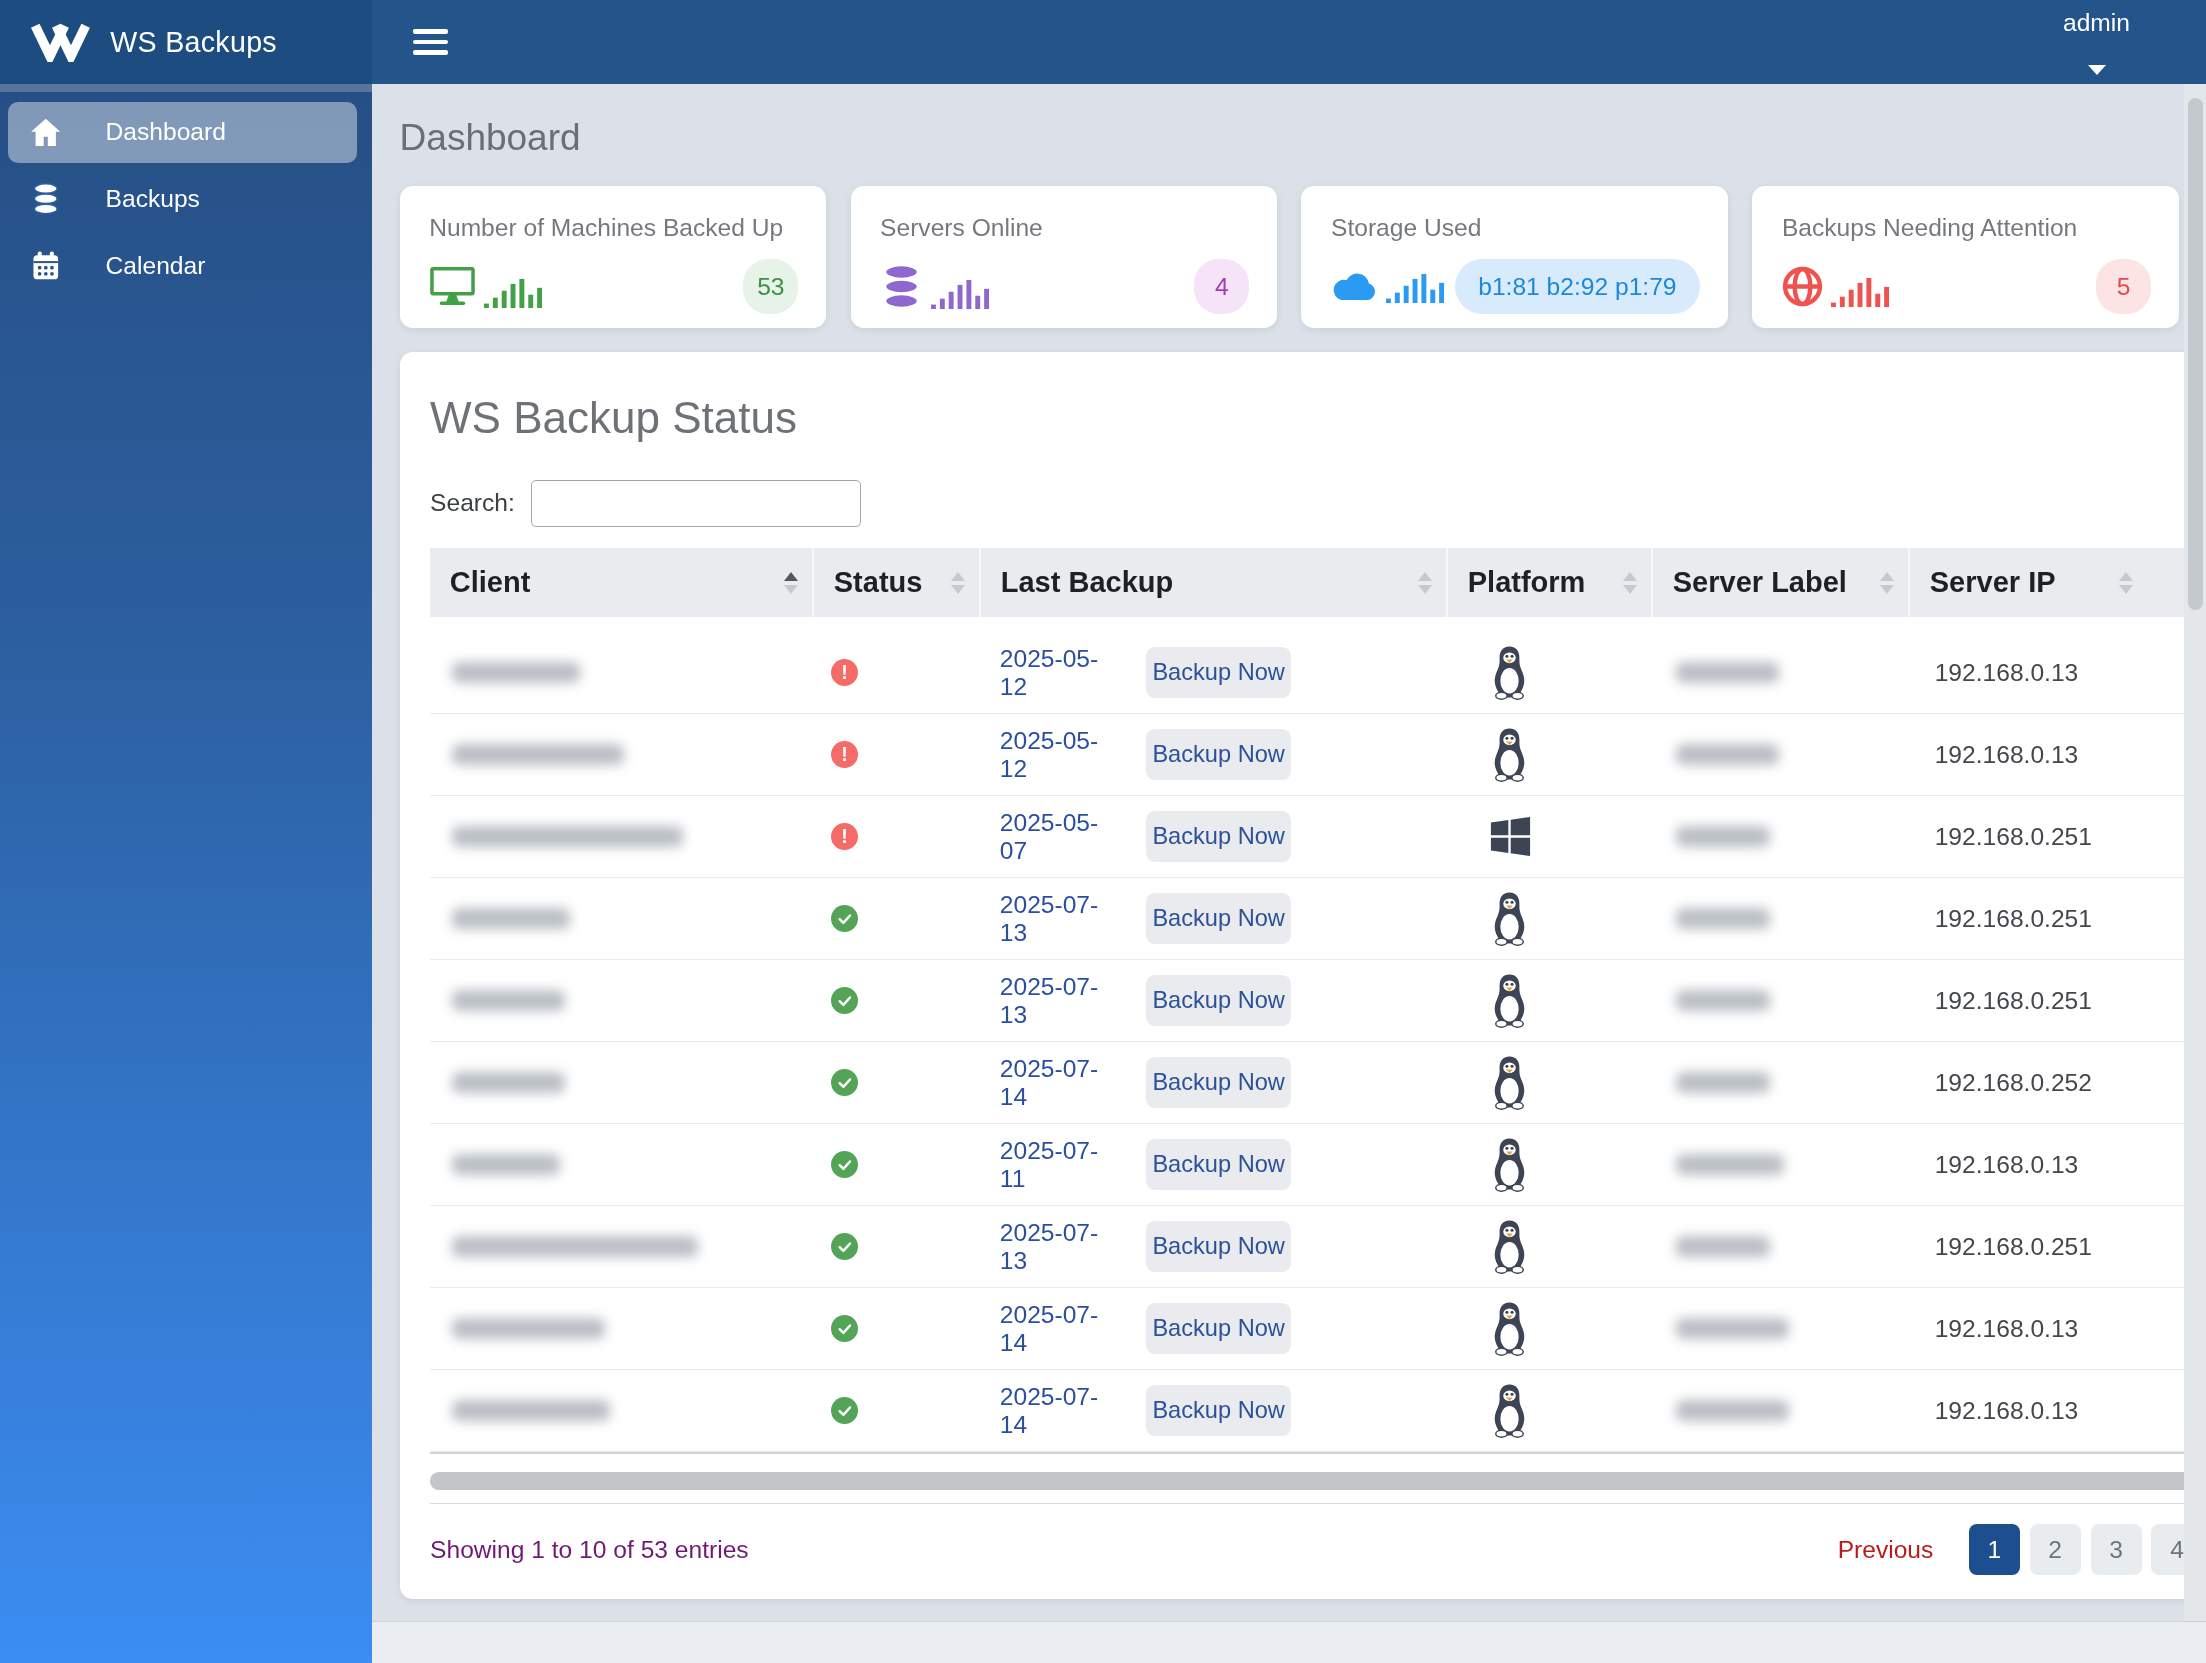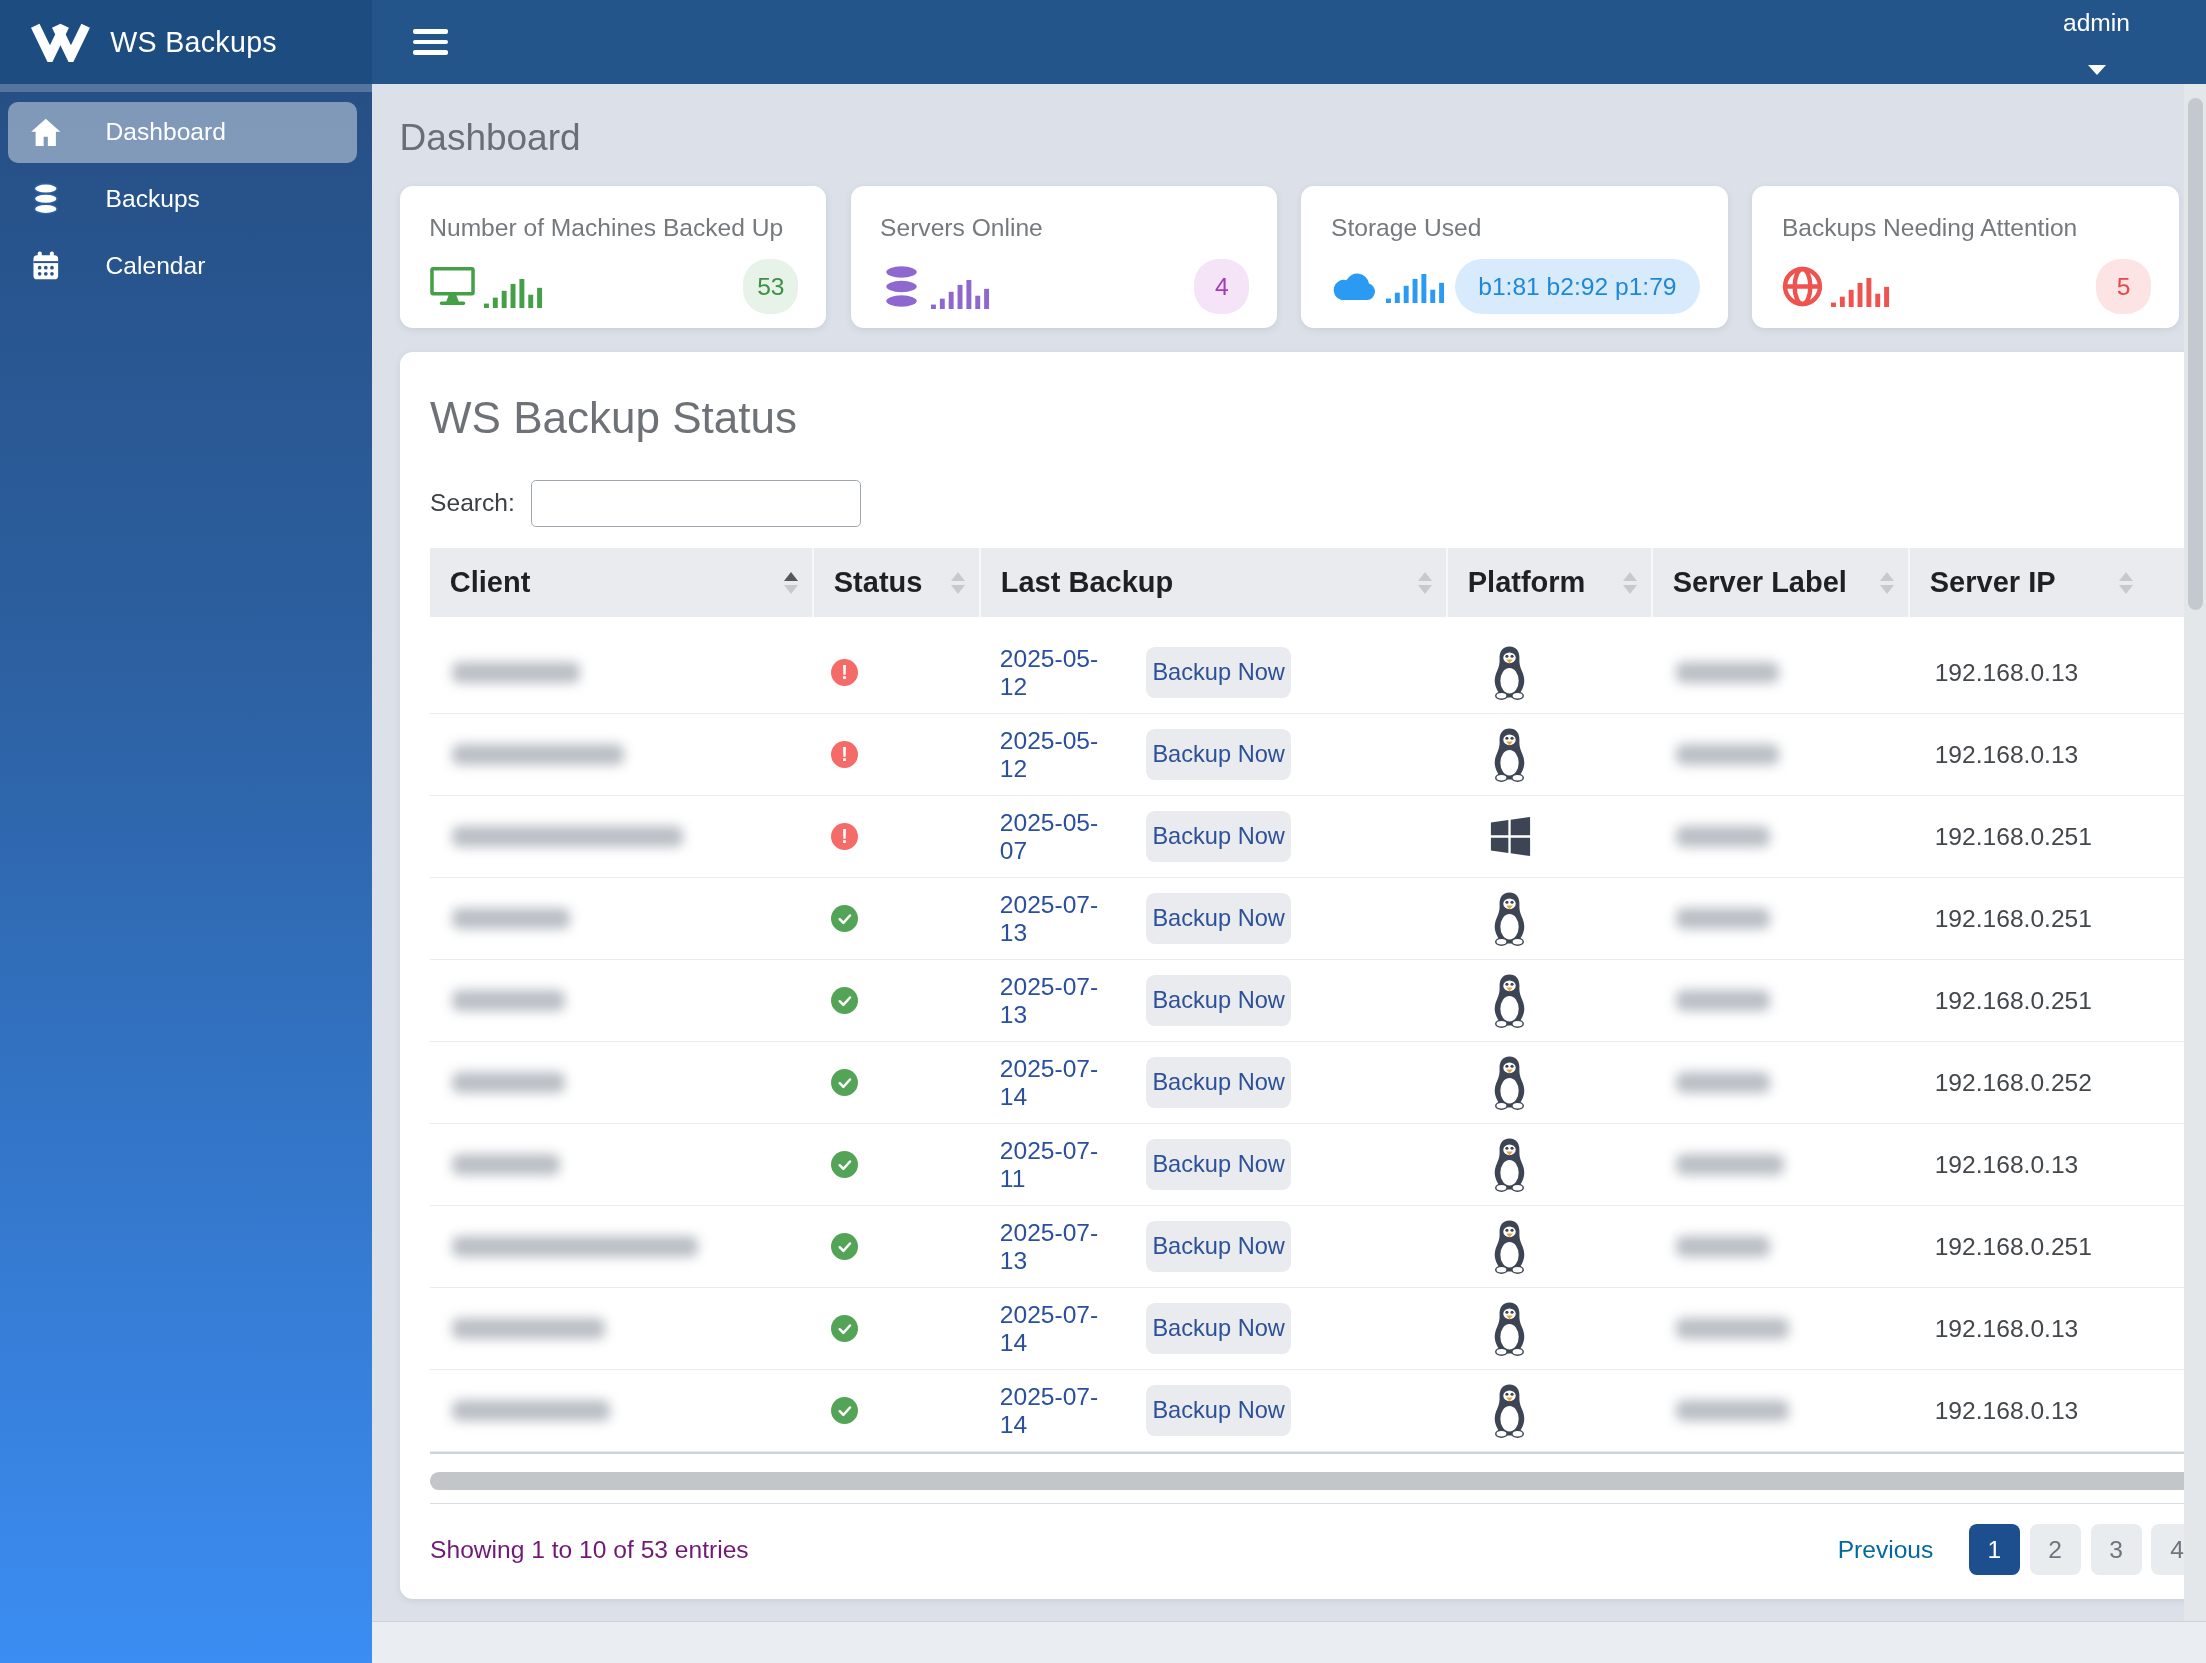--- a/index.html
+++ b/index.html
@@ -79,21 +79,21 @@
   .td-ip{padding-left:26.6px;font-size:24.6px;color:#43474c;}
   .tbl-bottom{border-bottom:2px solid #ced3d8;}
   
   .h-scroll{margin-top:17.7px;height:17.7px;background:#f0f1f2;border-radius:8.9px;position:relative;}
   .h-thumb{position:absolute;left:0;top:0;height:17.7px;width:96%;background:#c3c6c9;border-radius:8.9px;cursor:pointer;}
   .foot-sep{margin-top:13.8px;border-top:1px solid #d9dde2;}
   
   .panel-footer{display:flex;align-items:center;justify-content:space-between;margin-top:19.7px;}
   .entries-info{font-size:24.6px;color:#701a75;}
   .pagination{display:flex;align-items:center;gap:9.9px;}
-  .page-prev{font-size:24.6px;color:#0369a1;padding:0 25.6px;cursor:default;}
+  .page-prev{font-size:24.6px;color:#b91c1c;padding:0 25.6px;cursor:default;}
   .page-btn{min-width:51px;height:51px;border:none;border-radius:7.9px;background:#e9ecef;color:#6c757d;font-size:24.6px;font-family:"Liberation Sans",sans-serif;cursor:pointer;}
   .page-btn.active{background:#1d4e8d;color:#fff;}
   .page-next{padding:0 21.7px;}
   
   .v-scroll{position:absolute;right:0;top:84px;width:22.7px;height:1580px;background:#e4e7ea;}
   .v-thumb{position:absolute;left:3.9px;right:3.9px;top:13.8px;height:512px;background:#c4c9cf;border-radius:7.9px;cursor:pointer;}
   .bottom-strip{position:absolute;left:372px;top:1621px;width:1834px;height:42px;background:#eaeef2;border-top:1px solid #cdd2d8;}
 </style>
 </head>
 <body>

